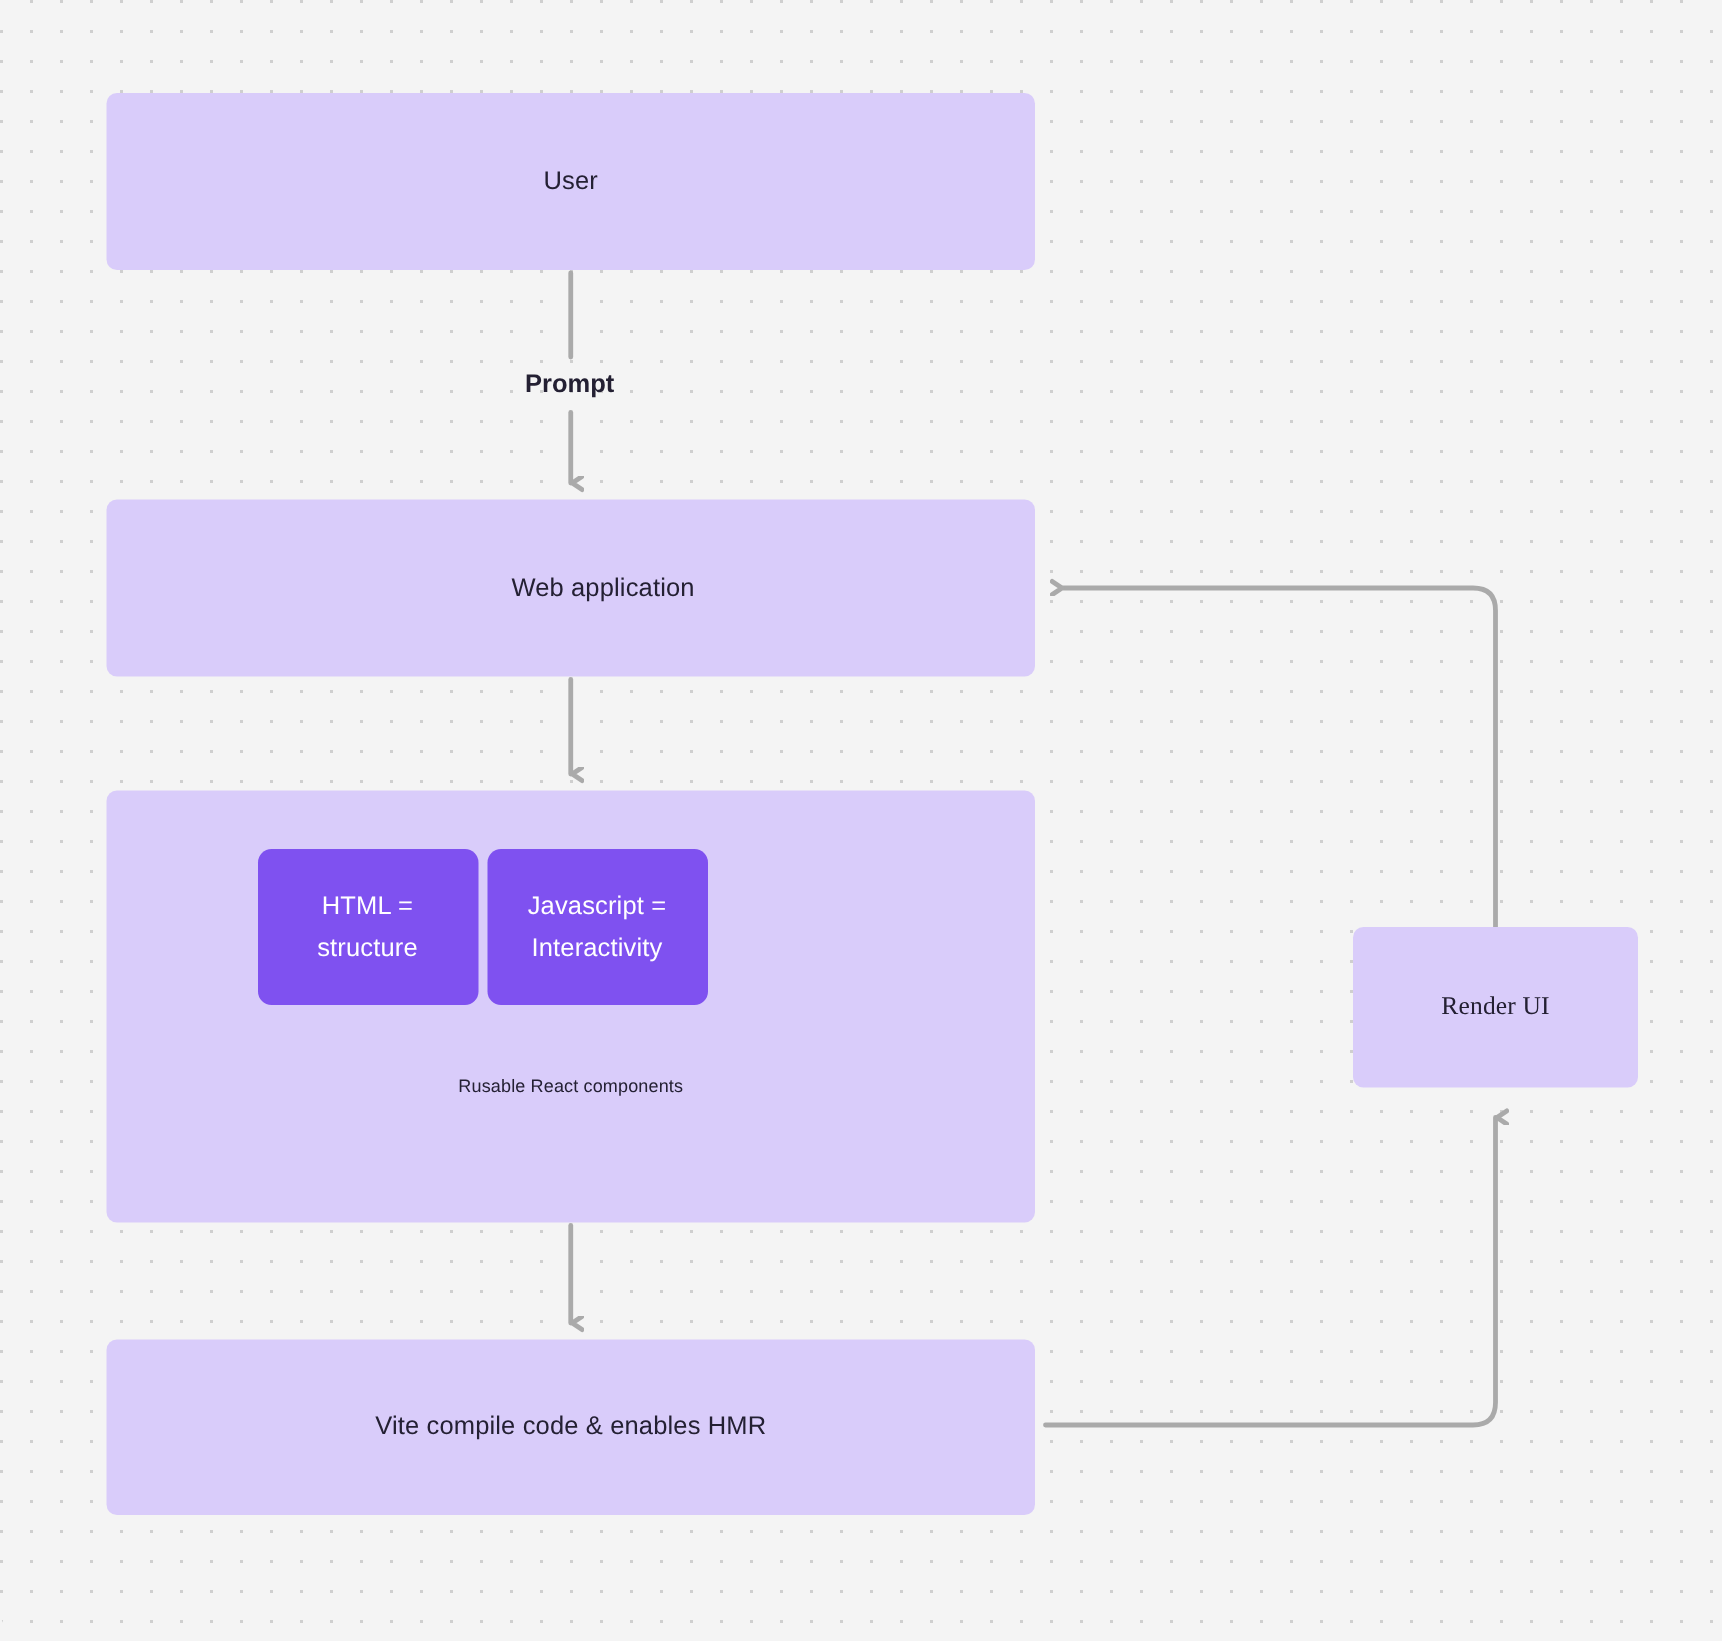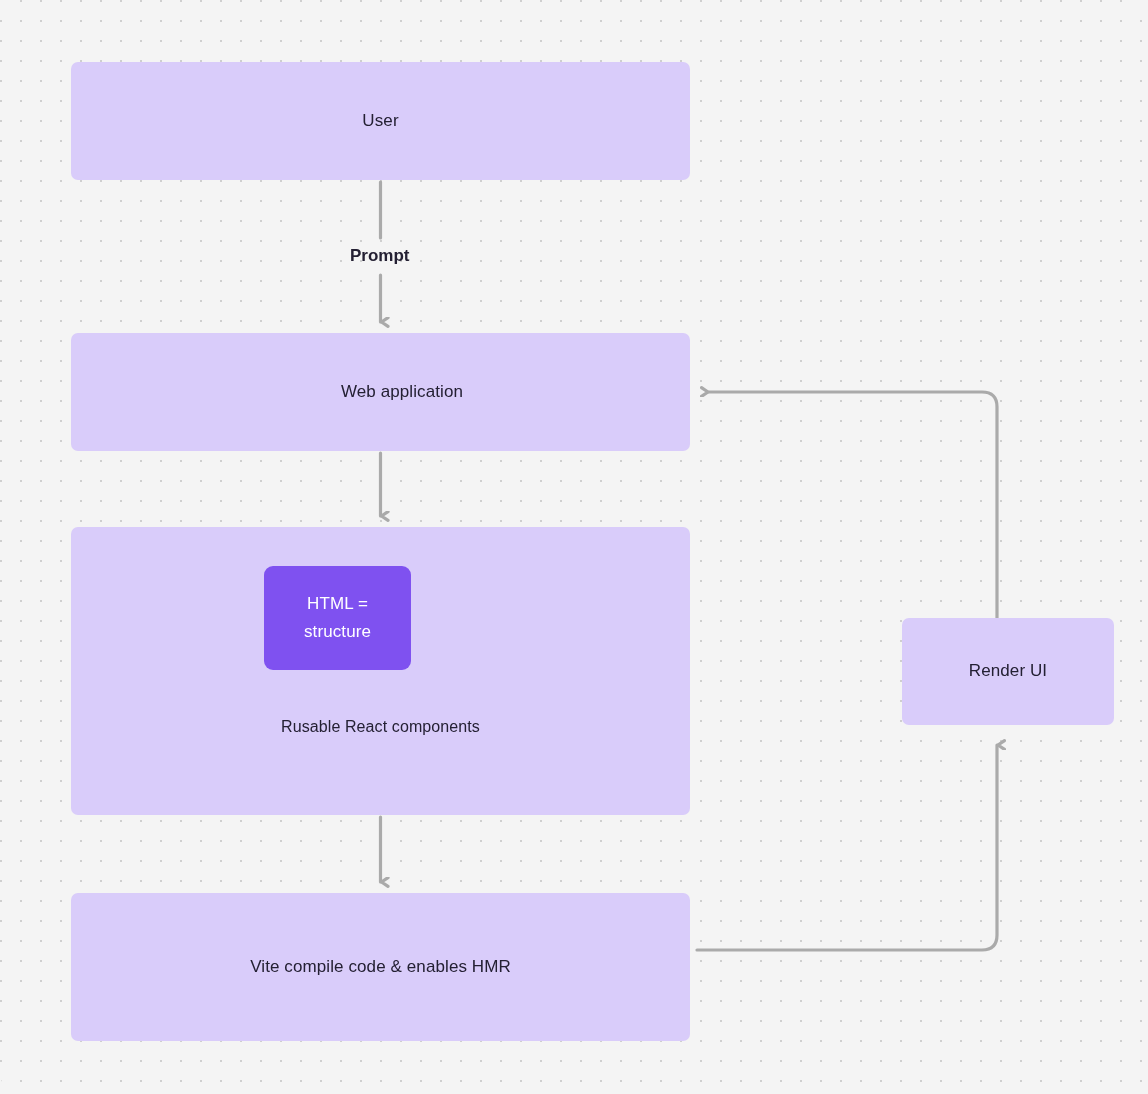--- a/index.html
+++ b/index.html
@@ -45,33 +45,32 @@
   .node-label {
     display: block;
     white-space: pre-line;
   }
 
   
   #node-user         { left: 71px;  top: 62px;  width: 619px; height: 118px; }
   #node-webapp       { left: 71px;  top: 333px; width: 619px; height: 118px; padding-left: 43px; }
   #node-components   { left: 71px;  top: 527px; width: 619px; height: 288px;
                        display: block; }
-  #node-vite         { left: 71px;  top: 893px; width: 619px; height: 148px; text-align: center; }
-  #node-render       { left: 902px; top: 618px; width: 212px; height: 107px; }
+  #node-vite         { left: 71px;  top: 893px; width: 619px; height: 117px; text-align: center; }
+  #node-render       { left: 902px; top: 618px; width: 190px; height: 107px; font-family: Liberation Serif, serif; }
 
   
   .chip-row {
     position: absolute;
     left: 0;
     top: 39px;
     width: 501px;
     display: flex;
     justify-content: center;
     gap: 6px;
-    padding-left: 16px;
   }
   .chip {
     box-sizing: border-box;
     width: 147px;
     height: 104px;
     background: #7F51F0;
     border-radius: 9px;
     display: flex;
     align-items: center;
     justify-content: center;
@@ -80,21 +79,21 @@
     line-height: 1.65;
     text-align: center;
     white-space: pre-line;
   }
   #components-caption {
     position: absolute;
     left: 0;
     top: 190px;
     width: 619px;
     text-align: center;
-    font-size: 16px;
+    font-size: 12px;
     color: #242033;
   }
 
   
   #connectors {
     position: absolute;
     left: 0; top: 0;
     width: 1148px; height: 1094px;
     pointer-events: none;
   }
@@ -161,20 +160,24 @@
   <div class="node" id="node-webapp">
     <span class="node-label">Web application</span>
   </div>
 
   <div class="node" id="node-components">
     <div class="chip-row">
       <div class="chip">
         <span>HTML =
 structure</span>
       </div>
+      <div class="chip">
+        <span>Javascript =
+Interactivity</span>
+      </div>
     </div>
     <div id="components-caption">Rusable React components</div>
   </div>
 
   <div class="node" id="node-vite">
     <span class="node-label">Vite compile code &amp; enables HMR</span>
   </div>
 
   <div class="node" id="node-render">
     <span class="node-label">Render UI</span>

